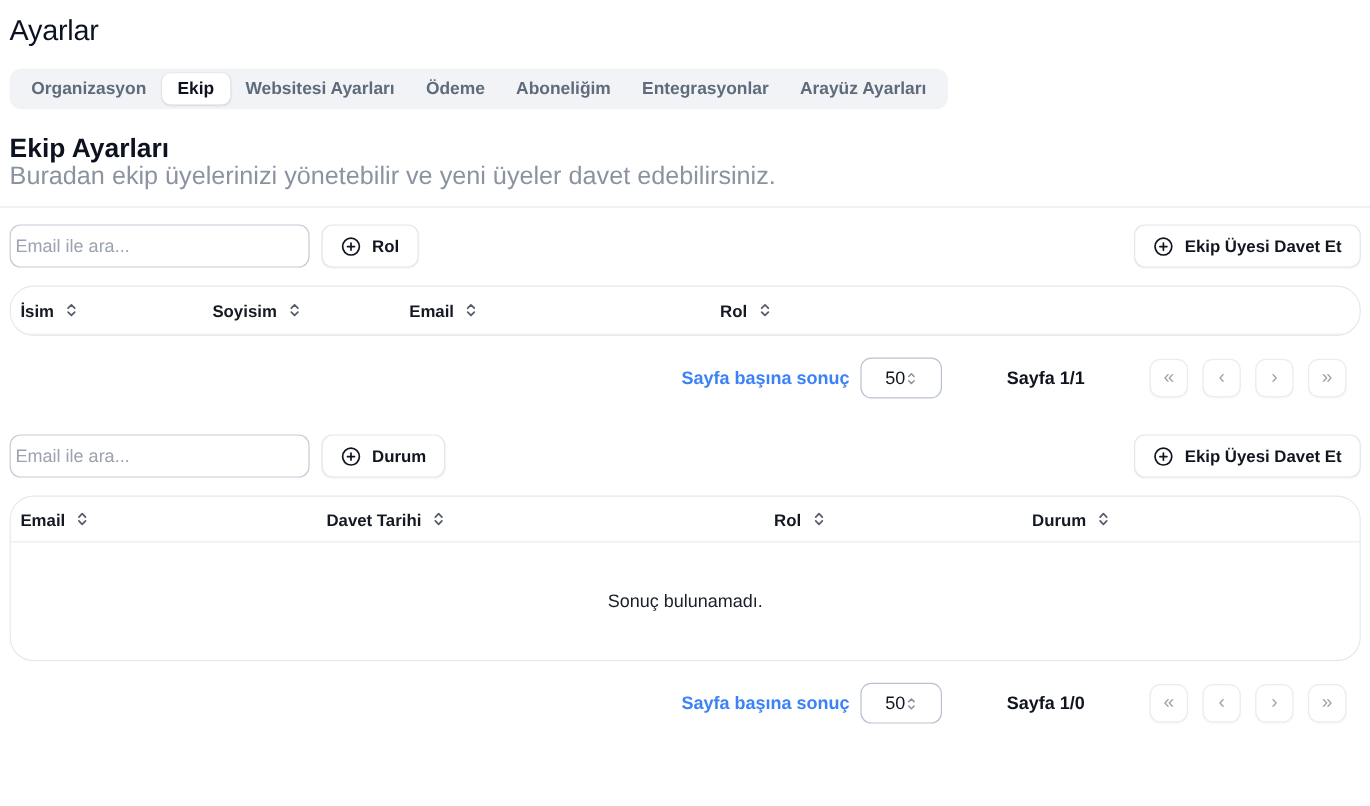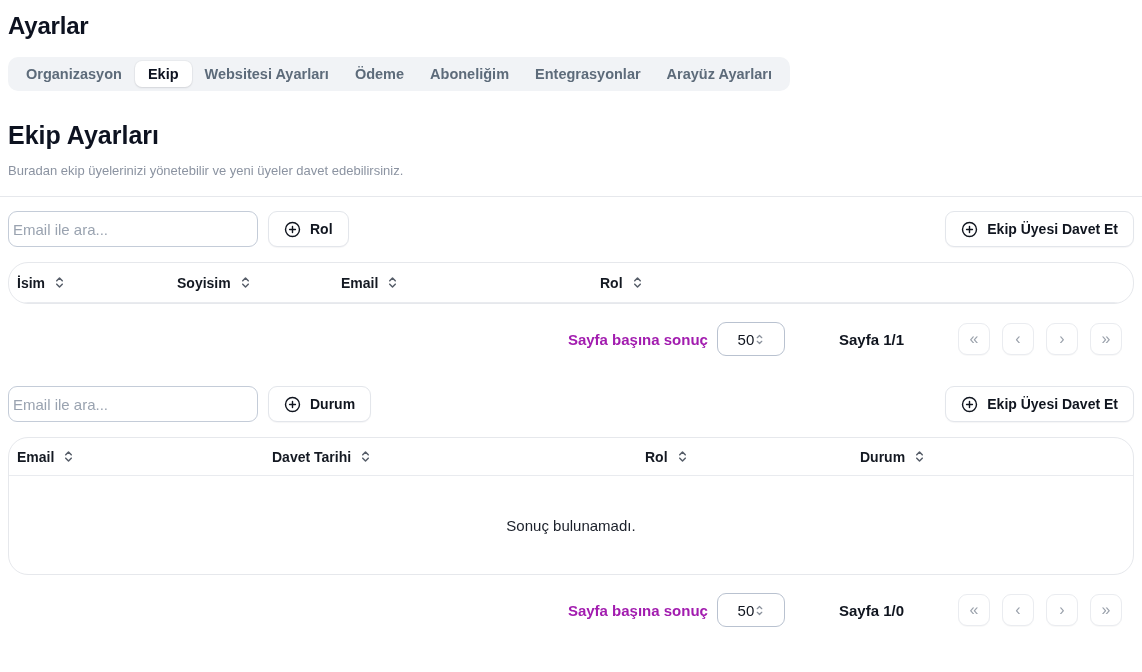--- a/index.html
+++ b/index.html
@@ -4,41 +4,41 @@
 <style>
   * { margin: 0; padding: 0; box-sizing: border-box; }
   html, body { width: 1142px; height: 672px; background: #ffffff; overflow: hidden; }
   body {
     font-family: "Liberation Sans", "DejaVu Sans", sans-serif;
     color: #0d1220;
     -webkit-font-smoothing: antialiased;
   }
   .page { padding: 8px 8px 0; }
 
-  h1.page-title { font-size: 24px; line-height: 32px; font-weight: 700; letter-spacing: -0.2px; margin-top: 2px; }
+  h1.page-title { font-size: 24px; line-height: 32px; font-weight: 400; letter-spacing: -0.2px; margin-top: 2px; }
 
   
   .tabbar {
     display: inline-flex; align-items: center;
     margin-top: 15px; padding: 4px 5px;
     background: #f1f3f6; border-radius: 10px;
   }
   .tab {
     border: 0; background: transparent; cursor: pointer;
     font-family: inherit; font-size: 14.5px; font-weight: 600;
     color: #5d6b7a; padding: 5px 13px; border-radius: 7px; white-space: nowrap;
   }
   .tab.active {
     background: #ffffff; color: #0d1220;
     box-shadow: 0 1px 2px rgba(16,24,40,.10), 0 0 0 1px rgba(16,24,40,.03);
   }
 
   
-  .section-title { margin-top: 32px; font-size: 25px; line-height: 25px; font-weight: 700; }
-  .section-subtitle { margin-top: 12px; font-size: 13px; line-height: 21px; color: #8b93a1; }
+  .section-title { margin-top: 20px; font-size: 22px; line-height: 25px; font-weight: 700; }
+  .section-subtitle { margin-top: 0; font-size: 21px; line-height: 21px; color: #8b93a1; }
   .divider { border: 0; border-top: 1px solid #e6e8ec; margin: 15px -8px 0; }
 
   
   .toolbar { display: flex; align-items: center; margin-top: 14px; height: 36px; }
   .toolbar.second { margin-top: 29px; }
   .search-input {
     width: 250px; height: 36px; padding: 0 4px;
     border: 1px solid #c4ccd8; border-radius: 9px;
     font-family: inherit; font-size: 15px; color: #0d1220; outline: none; background: #fff;
   }
@@ -69,21 +69,21 @@
   .t-body-row { height: 58px; }
   .td { padding: 0 8px; font-size: 15px; color: #21262f; line-height: 20px; }
   .wrap-narrow { display: inline-block; width: 62px; }
   .td.actions { display: flex; justify-content: flex-end; padding-right: 50px; }
   .row-menu-btn { border: 0; background: transparent; cursor: pointer; color: #2a303a; padding: 6px; display: inline-flex; }
   .empty-body { height: 98px; display: flex; align-items: center; justify-content: center; }
   .empty-text { font-size: 15px; color: #1a1f29; }
 
   
   .pagination { display: flex; align-items: center; justify-content: flex-end; margin-top: 17px; height: 36px; padding-right: 12px; }
-  .per-page-label { font-size: 15px; font-weight: 600; color: #a21caf; }
+  .per-page-label { font-size: 15px; font-weight: 600; color: #3b82f6; }
   .per-page-select {
     margin-left: 9px; width: 68px; height: 34px;
     display: inline-flex; align-items: center; justify-content: center; gap: 1px;
     border: 1px solid #b9c2d0; border-radius: 9px; background: #fff; cursor: pointer;
     font-size: 15px; color: #10151f;
   }
   .page-status { margin-left: 54px; font-size: 15px; font-weight: 600; color: #0f141e; }
   .pager { display: inline-flex; gap: 12px; margin-left: 54px; }
   .pager-btn {
     width: 32px; height: 32px; display: inline-flex; align-items: center; justify-content: center;

